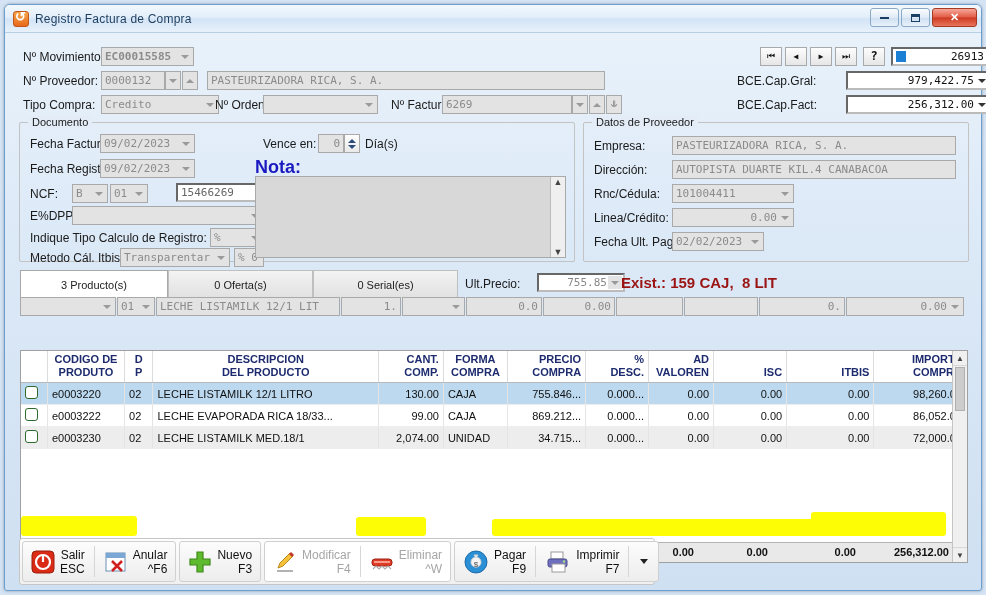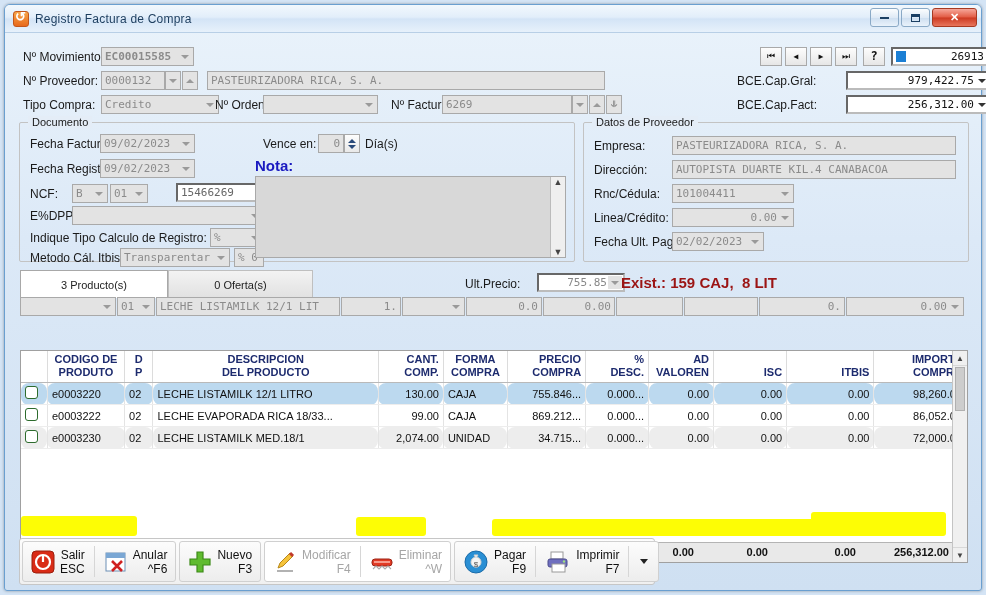--- a/index.html
+++ b/index.html
@@ -94,21 +94,21 @@
   table.g { border-collapse: collapse; width: 100%; table-layout: fixed; }
   table.g th {
     color: #1d2b6e; font-weight: bold; font-size: 11px;
     vertical-align: bottom; padding: 2px 4px 3px; background: #fff;
     border-right: 1px solid #dcdcdc; border-bottom: 1px solid #b9b9b9;
     white-space: pre-line; line-height: 13px;
   }
   table.g td {
     font-size: 11px; color: #111; padding: 2px 4px; height: 22px;
     border-right: 1px solid #e4e4e4; border-bottom: 1px solid #ededed;
-    white-space: nowrap; overflow: hidden; border-radius: 8px;
+    white-space: nowrap; overflow: hidden;
   }
   tr.sel td { background: #bcd9ef; }
   tr.alt td { background: #ededed; }
   .chk {
     width: 13px; height: 13px; border: 1.5px solid #2d6b2d;
     border-radius: 3px; background: #fff; display: inline-block;
   }
   .r { text-align: right; }
 
   
@@ -264,21 +264,21 @@
     <div class="fld" style="position:absolute;left:214px;top:125px;width:30px;">% 0</div>
 
     <span class="lbl" style="position:absolute;left:243px;top:14px;">Vence en:</span>
     <div class="fld r" style="position:absolute;left:298px;top:11px;width:26px;">0</div>
     <div style="position:absolute;left:324px;top:11px;width:16px;height:19px;border:1px solid #a9a9a9;background:linear-gradient(to bottom,#fdfdfd,#e9e9e9);display:flex;flex-direction:column;align-items:center;justify-content:center;gap:2px;">
       <span style="border-left:4px solid transparent;border-right:4px solid transparent;border-bottom:4px solid #2a4a7a;"></span>
       <span style="border-left:4px solid transparent;border-right:4px solid transparent;border-top:4px solid #2a4a7a;"></span>
     </div>
     <span class="lbl" style="position:absolute;left:345px;top:14px;">Día(s)</span>
 
-    <span style="position:absolute;left:235px;top:34px;font-size:15px;font-weight:bold;color:#1a1ac0;">Nota:</span>
+    <span style="position:absolute;left:235px;top:34px;font-size:18px;font-weight:bold;color:#1a1ac0;">Nota:</span>
     <div style="position:absolute;left:235px;top:53px;width:311px;height:82px;background:#d8d8d8;border:1px solid #a9a9a9;">
       <span style="display:block;padding:3px;color:#888;font-size:11px;"></span>
       <div style="position:absolute;right:0;top:0;bottom:0;width:15px;background:#efefef;border-left:1px solid #bbb;display:flex;flex-direction:column;justify-content:space-between;align-items:center;">
         <span style="font-size:9px;color:#444;">▲</span>
         <span style="font-size:9px;color:#444;">▼</span>
       </div>
     </div>
   </div>
 
   <div class="grp" style="left:578px;top:117px;width:386px;height:140px;">
@@ -308,20 +308,23 @@
       <span class="arrow"></span>
     </div>
   </div>
 
   <div style="position:absolute;left:15px;top:265px;display:flex;">
     <div class="tab active" style="width:148px;">
         <span>3 Producto(s)</span>
       </div>
     <div class="tab" style="width:145px;">
         <span>0 Oferta(s)</span>
+      </div>
+    <div class="tab" style="width:145px;">
+        <span>0 Serial(es)</span>
       </div>
   </div>
 
   <span class="lbl" style="position:absolute;left:460px;top:272px;">Ult.Precio:</span>
   <div class="fld white combo r" style="position:absolute;left:508px;top:268px;width:88px;color:#888;">
     <span>755.85</span>
     <span class="arrow" style="background:#e3e3e3;"></span>
   </div>
   <div style="position:absolute;left:616px;top:269px;font-size:15px;font-weight:bold;color:#9b1414;white-space:pre;">Exist.: 159 CAJ,  8 LIT</div>
 

